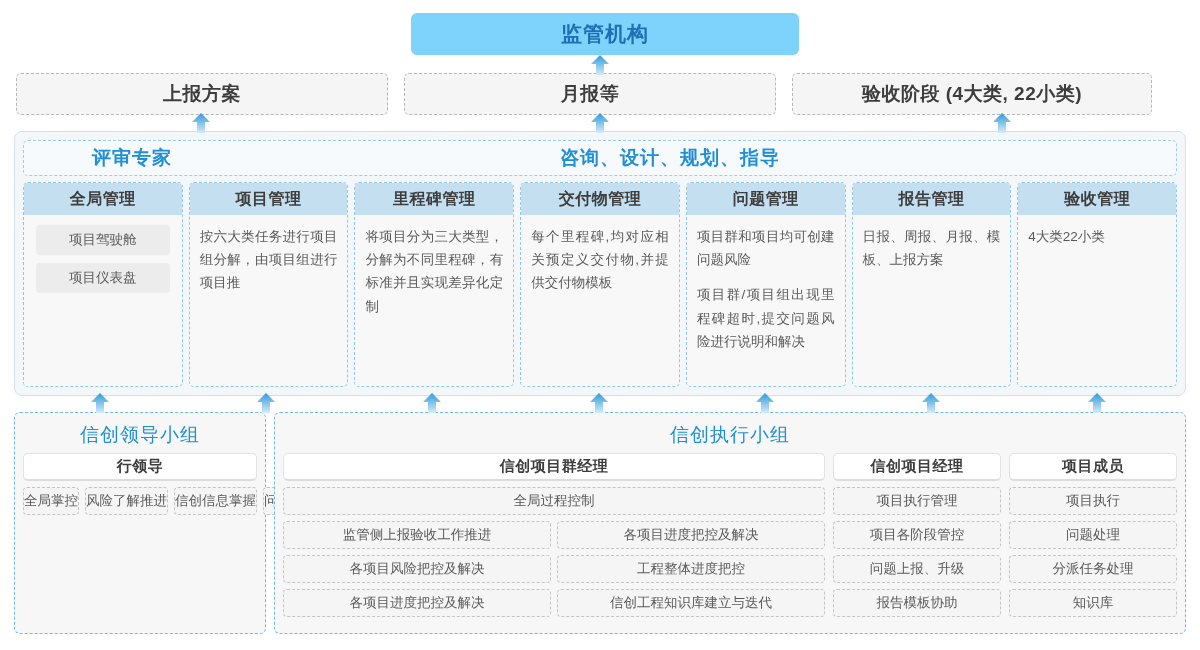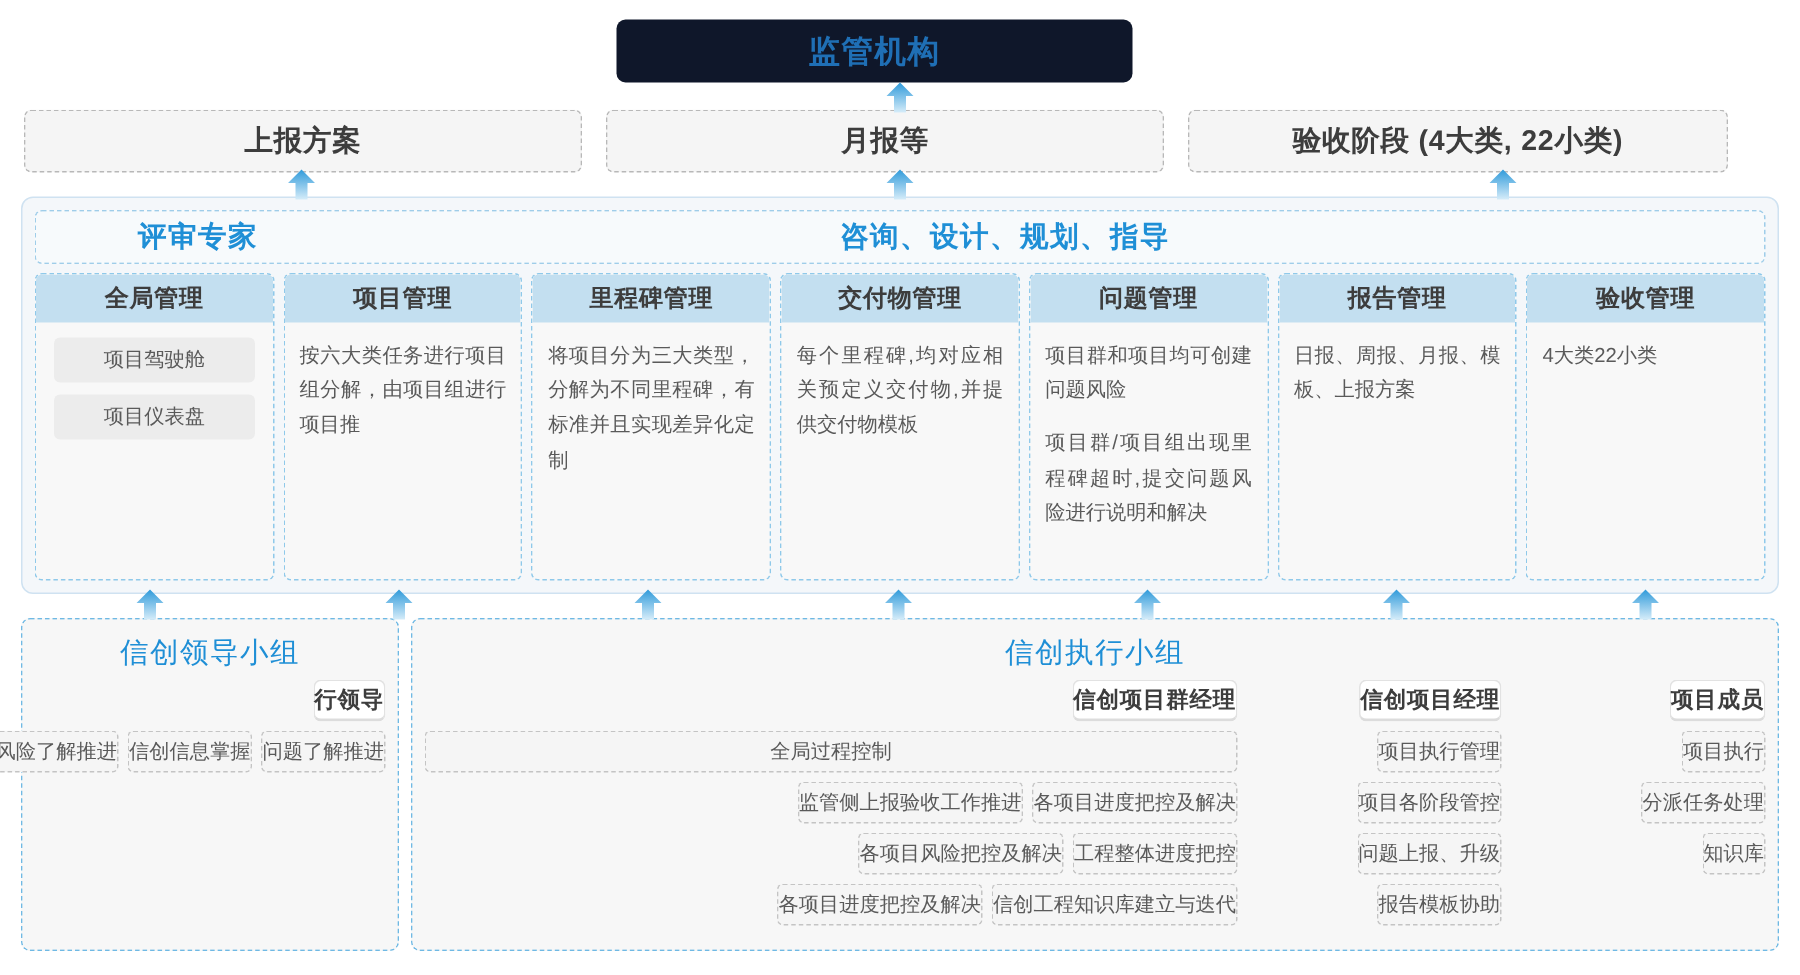--- a/index.html
+++ b/index.html
@@ -17,22 +17,22 @@
     position: absolute;
     width: 22px; height: 22px;
     z-index: 5;
   }
   .arrow svg { display:block; width:22px; height:22px; }
 
   
   .top-authority {
     position: absolute;
     left: 411px; top: 13px;
-    width: 344px; height: 42px;
-    background: #0f172a;
+    width: 388px; height: 42px;
+    background: #7dd3fc;
     border-radius: 6px;
     display: flex; align-items: center; justify-content: center;
     color: #1f6fb5;
     font-size: 21px; font-weight: bold;
     letter-spacing: 1px;
   }
 
   
   .report-row {
     position: absolute;
@@ -135,21 +135,21 @@
   .panel-left { width: 252px; }
   .panel-right { flex: 1; }
   .panel-title {
     text-align: center;
     color: #1f8fd6;
     font-size: 19px; font-weight: normal;
     letter-spacing: 1px;
     padding: 3px 0 5px 0;
   }
   .col-wrap { display: flex; gap: 8px; flex: 1; }
-  .col { display: flex; flex-direction: column; gap: 6px; align-items: flex-end; }
+  .col { display: flex; flex-direction: column; gap: 6px; }
   .col-pm  { flex: 2.04; }
   .col-pmgr{ flex: 0 0 168px; }
   .col-mem { flex: 0 0 168px; }
   .head-pill {
     background: #ffffff;
     border: 1px solid #e2e2e2;
     border-bottom: 2px solid #dcdcdc;
     border-radius: 5px;
     height: 28px;
     display: flex; align-items: center; justify-content: center;
@@ -356,20 +356,21 @@
           <div class="head-pill">信创项目经理</div>
           <div class="item">项目执行管理</div>
           <div class="item">项目各阶段管控</div>
           <div class="item">问题上报、升级</div>
           <div class="item">报告模板协助</div>
         </div>
 
         <div class="col col-mem">
           <div class="head-pill">项目成员</div>
           <div class="item">项目执行</div>
+          <div class="item">问题处理</div>
           <div class="item">分派任务处理</div>
           <div class="item">知识库</div>
         </div>
 
       </div>
     </div>
   </div>
 
 </div>
 

